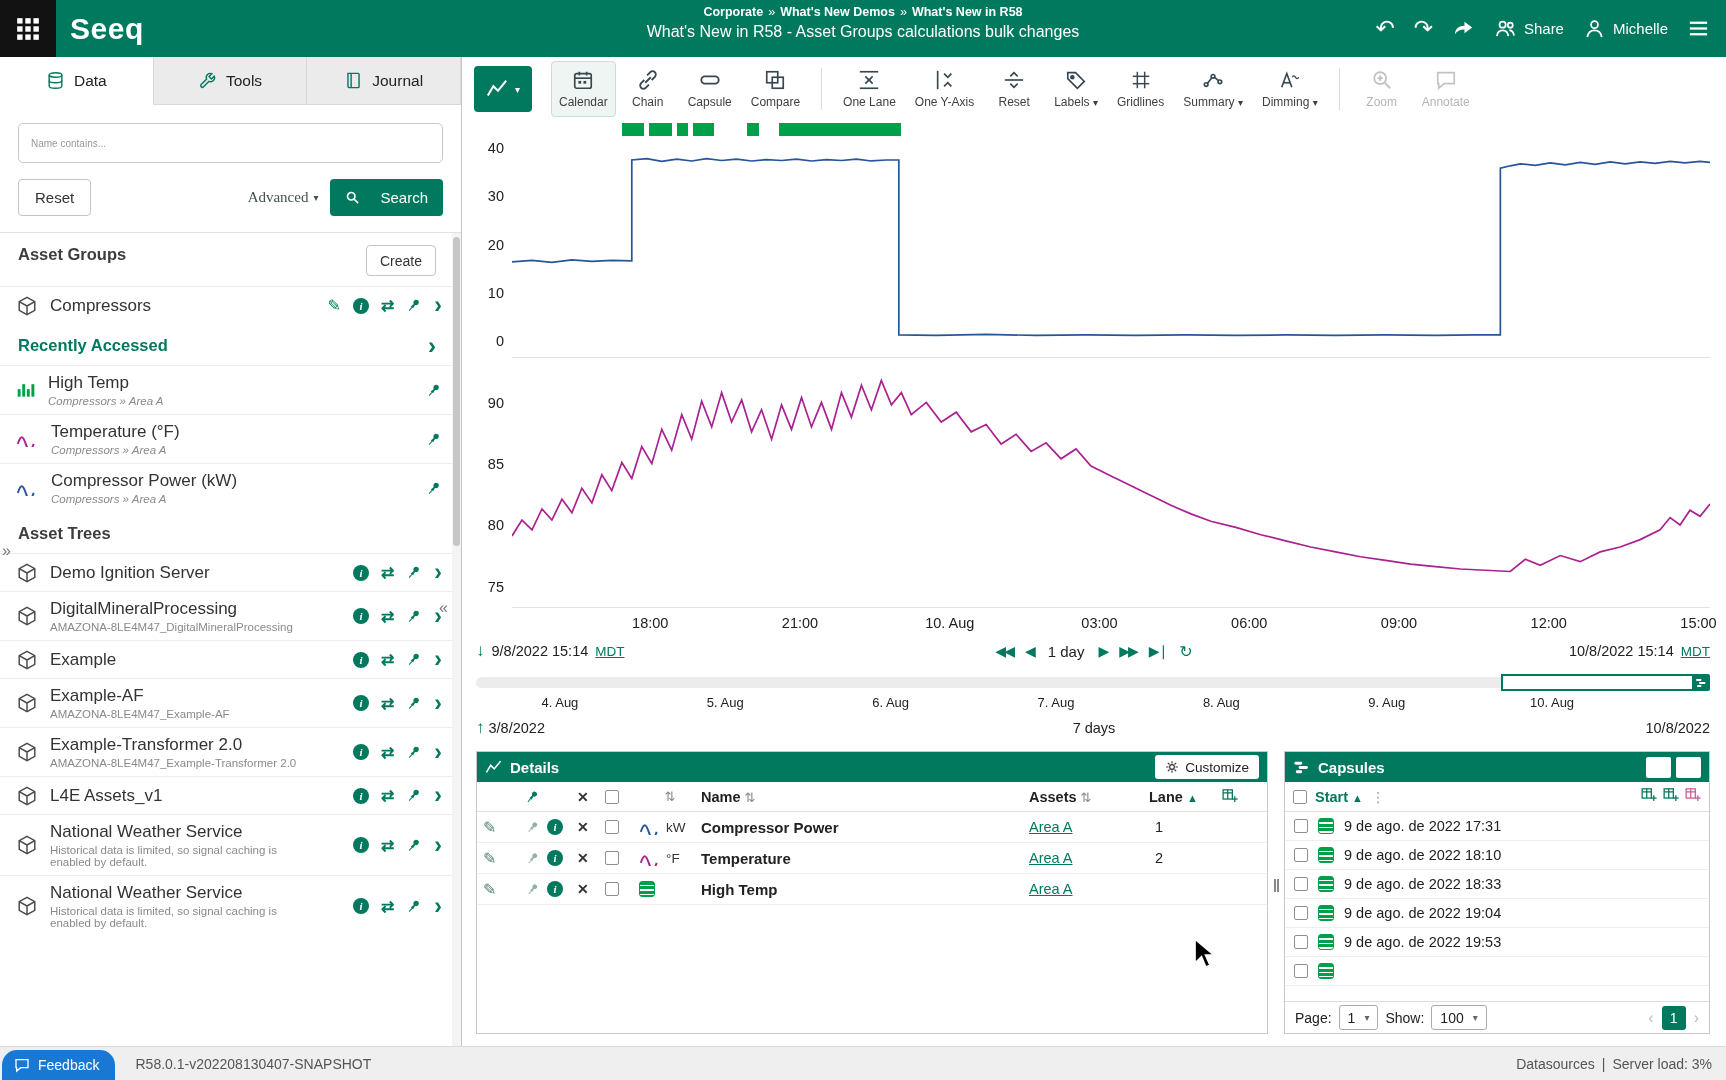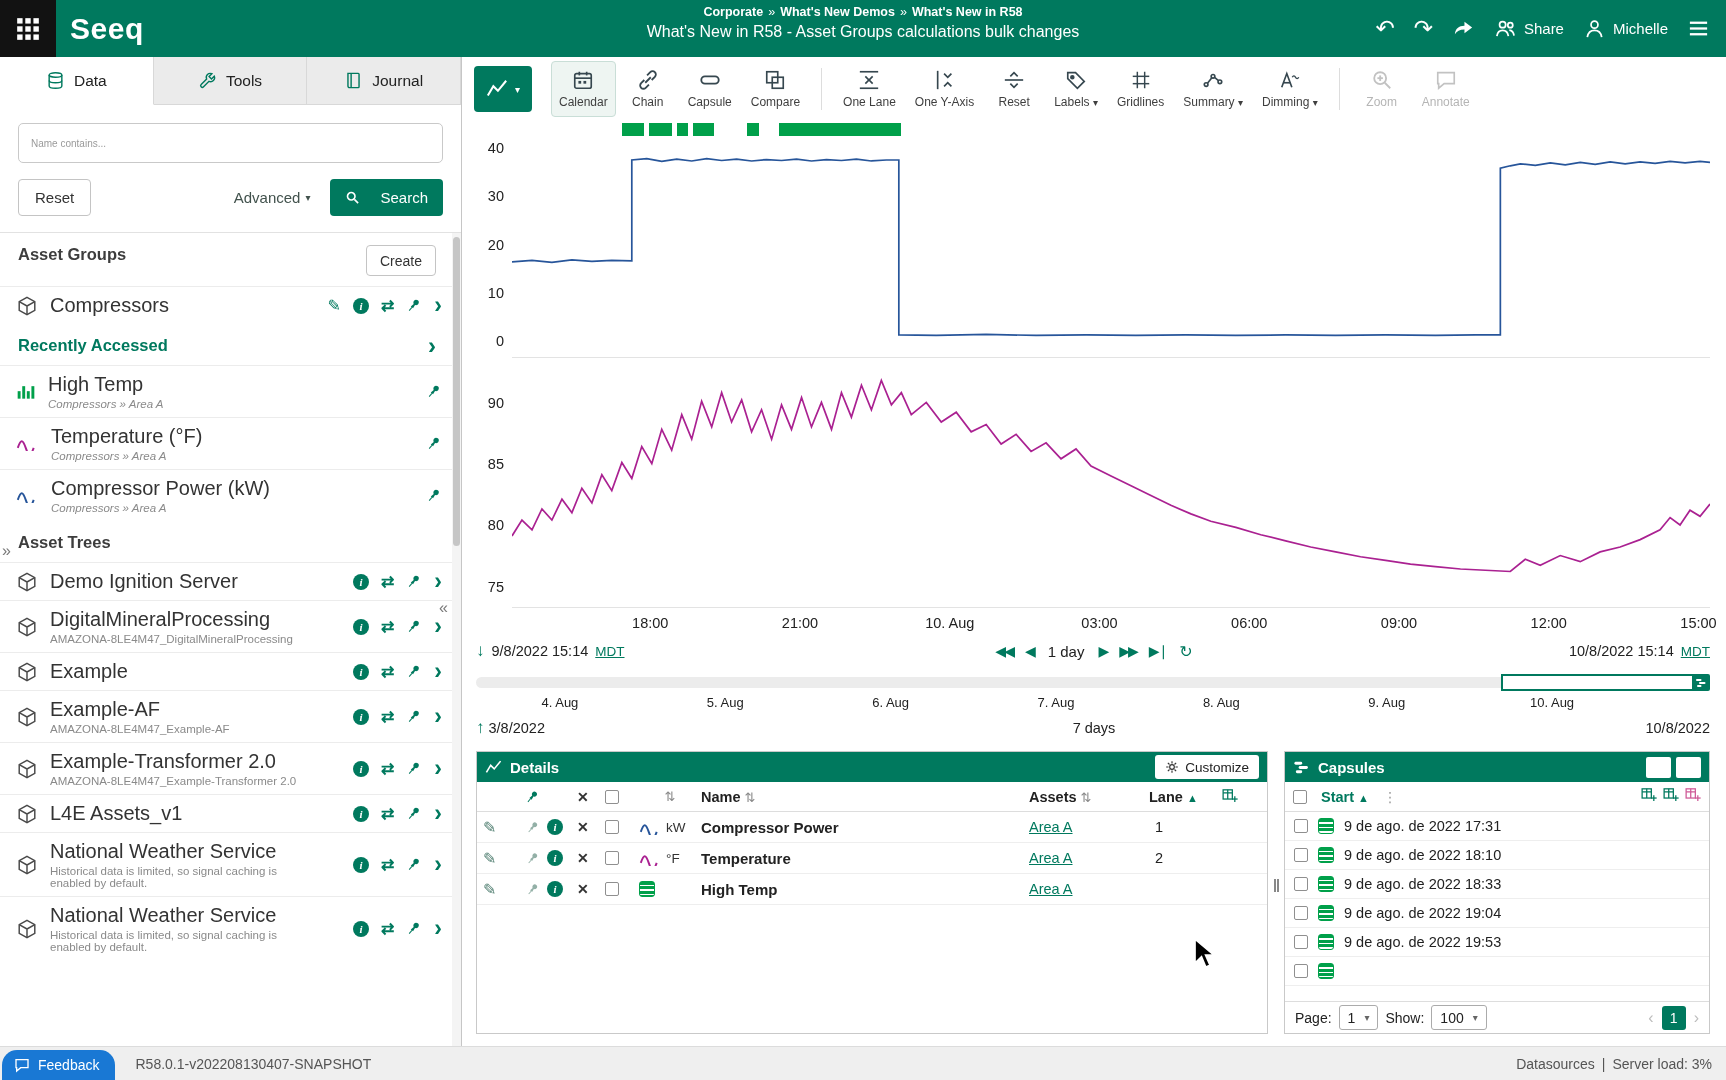--- a/index.html
+++ b/index.html
@@ -33,34 +33,34 @@
   .tabs{display:flex;height:48px;flex:0 0 48px}
   .tab{flex:1;display:flex;align-items:center;justify-content:center;gap:9px;background:#ebebeb;
     border-right:1px solid #d8d8d8;border-bottom:1px solid #d8d8d8;font-size:15.5px;color:#222;cursor:pointer}
   .tab .icn svg{width:19px;height:19px;color:#00795e}
   .tab.active{background:#fff;border-bottom-color:transparent}
   .search-sec{padding:18px 18px 16px;border-bottom:1px solid #e2e2e2}
   .search-input{width:100%;height:40px;border:1px solid #c9c9c9;border-radius:5px;padding:0 12px;font-size:10px;color:#333;outline:none;font-family:inherit}
   .search-input::placeholder{color:#9a9a9a}
   .search-row{display:flex;align-items:center;margin-top:16px}
   .btn-reset{height:37px;padding:0 16px;background:#fff;border:1px solid #c4c4c4;border-radius:4px;font-size:15px;color:#333;cursor:pointer;font-family:inherit}
-  .advanced{margin-left:auto;margin-right:20px;font-size:15px;color:#42524d;background:none;border:none;display:flex;align-items:center;gap:5px;cursor:pointer;font-family:Liberation Sans, sans-serif}
+  .advanced{margin-left:auto;margin-right:12px;font-size:15px;color:#42524d;background:none;border:none;display:flex;align-items:center;gap:5px;cursor:pointer;font-family:Liberation Serif, serif}
   .btn-search{height:37px;padding:0 15px;background:#00795e;color:#fff;border:none;border-radius:4px;font-size:15px;display:flex;align-items:center;gap:20px;cursor:pointer;font-family:inherit}
   .btn-search .icn svg{width:15px;height:15px}
   .list-area{flex:1;position:relative;overflow:hidden;padding-right:9px}
   .sec-head{display:flex;align-items:flex-start;padding:12px 16px 10px 18px}
   .sec-title{font-size:16.5px;font-weight:bold;color:#3d3d3d}
   .sec-title.green{color:#00795e}
   .btn-create{margin-left:auto;height:31px;padding:0 13px;background:#fff;border:1px solid #c4c4c4;border-radius:4px;font-size:14px;color:#333;cursor:pointer;font-family:inherit}
   .sec-chev{margin-left:auto;font-size:24px;color:#00795e;font-weight:bold;line-height:.8;cursor:pointer}
   .s-row{display:flex;align-items:center;padding:7px 10px 7px 16px;border-top:1px solid #ececec;min-height:38px;cursor:pointer}
   .s-row .icn.cube svg{width:22px;height:22px;color:#4a4a4a}
   .s-row > .icn{margin-right:12px;flex:none}
   .s-main{display:flex;flex-direction:column;min-width:0;padding-right:8px}
-  .s-name{font-size:20px;color:#333}
+  .s-name{font-size:17px;color:#333}
   .s-sub{font-size:11.5px;color:#8a8a8a;margin-top:2px;max-width:252px}
   .s-actions{margin-left:auto;display:flex;align-items:center;gap:12px;flex:none}
   .glyph.teal{color:#00795e;font-size:16px}
   .swap{font-weight:bold;letter-spacing:-1px}
   .info-dot{width:16px;height:16px;border-radius:50%;background:#00795e;color:#fff;font-size:11px;font-style:italic;font-weight:bold;
     display:inline-flex;align-items:center;justify-content:center;font-family:"Liberation Serif",serif;flex:none}
   .chev{font-size:23px;color:#00795e;line-height:.8;font-weight:bold}
   .icn.pin-teal svg{width:17px;height:17px;color:#00795e}
   .sb-scroll{position:absolute;right:0;top:0;bottom:0;width:9px;background:#f4f4f4}
   .sb-thumb{position:absolute;top:4px;right:1px;width:7px;height:38%;background:#c6c6c6;border-radius:4px}
@@ -142,21 +142,21 @@
   .icn.hd-pin svg{width:16px;height:16px;color:#00795e}
   .cb{width:14px;height:14px;border:1.5px solid #8f8f8f;border-radius:2px;background:#fff;display:inline-block;cursor:pointer;flex:none}
   .d-body{flex:1;overflow:hidden}
   .icn.wave svg{width:23px;height:15px}
   .cond-chip{width:16px;height:16px;border-radius:3px;flex:none;
     background:repeating-linear-gradient(180deg,#00a04a 0 3px,#ffffff 3px 4.5px);border:1px solid #00a04a}
   .tbl-icn{cursor:pointer}
   .tbl-icn svg{width:17px;height:17px;color:#00795e}
   .tbl-icn.pink svg{color:#cf5a97}
 
-  .c-subhead{display:flex;align-items:center;height:30px;flex:0 0 30px;border-bottom:1px solid #ddd;padding:0 8px;gap:14px}
+  .c-subhead{display:flex;align-items:center;height:30px;flex:0 0 30px;border-bottom:1px solid #ddd;padding:0 8px;gap:8px}
   .start-lbl{color:#00795e;font-weight:bold;font-size:14.5px}
   .vdots{color:#9a9a9a;font-size:14px;cursor:pointer}
   .c-rows{flex:1;overflow:hidden}
   .c-row{display:flex;align-items:center;gap:10px;height:29px;border-bottom:1px solid #eee;padding:0 9px;font-size:14.5px;color:#222;cursor:pointer}
   .c-footer{flex:0 0 32px;border-top:1px solid #ddd;display:flex;align-items:center;gap:7px;padding:0 10px;font-size:14px;color:#222}
   .sel{height:25px;border:1px solid #ababab;border-radius:3px;display:inline-flex;align-items:center;gap:9px;padding:0 8px;font-size:14px;color:#222;background:#fff;cursor:pointer}
   .sel .caret{color:#666}
   .pg-arrow{color:#bdbdbd;font-size:16px;cursor:pointer}
   .pg-cur{min-width:24px;height:24px;background:#00795e;color:#fff;display:inline-flex;align-items:center;justify-content:center;border-radius:3px;font-size:14px;cursor:pointer}
   .pg-right{margin-left:auto;display:flex;align-items:center;gap:8px}

